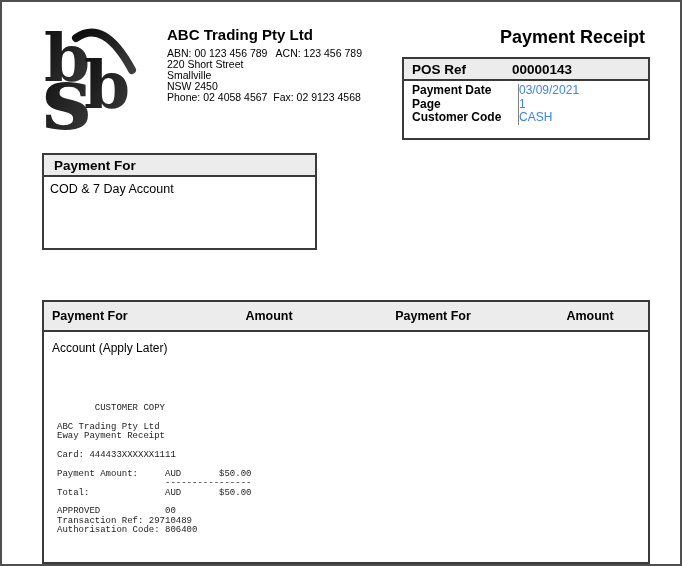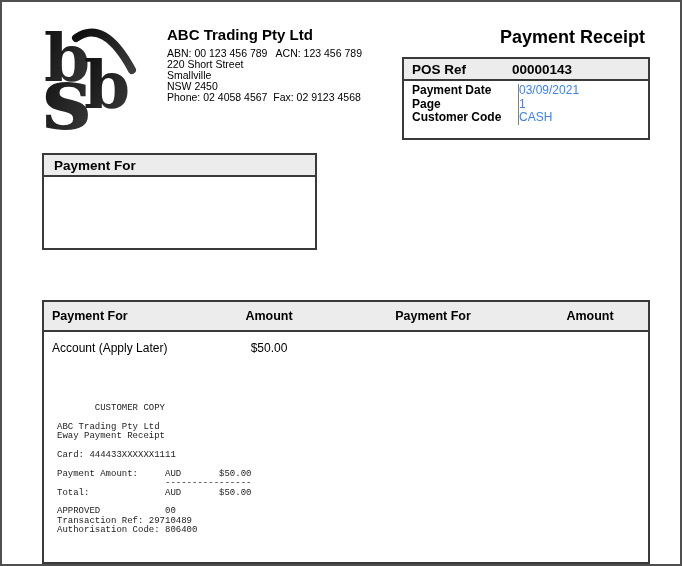--- a/index.html
+++ b/index.html
@@ -125,32 +125,32 @@
         <div>1</div>
         <div>CASH</div>
       </div>
     </div>
   </div>
 
   <div class="pf-box">
     <div class="box-header">
       <span>Payment For</span>
     </div>
+    <div class="pf-content">COD &amp; 7 Day Account</div>
   </div>
 
   <div class="main-table">
     <div class="table-header">
       <div class="col-1">Payment For</div>
       <div class="col-2">Amount</div>
       <div class="col-3">Payment For</div>
       <div class="col-4">Amount</div>
     </div>
     <div class="table-row">
       <div class="col-1">Account (Apply Later)</div>
-      <div class="col-2">$50.00</div>
       <div class="col-3"></div>
       <div class="col-4"></div>
     </div>
     <pre class="receipt-pre">       CUSTOMER COPY
 
 ABC Trading Pty Ltd
 Eway Payment Receipt
 
 Card: 444433XXXXXX1111
 

